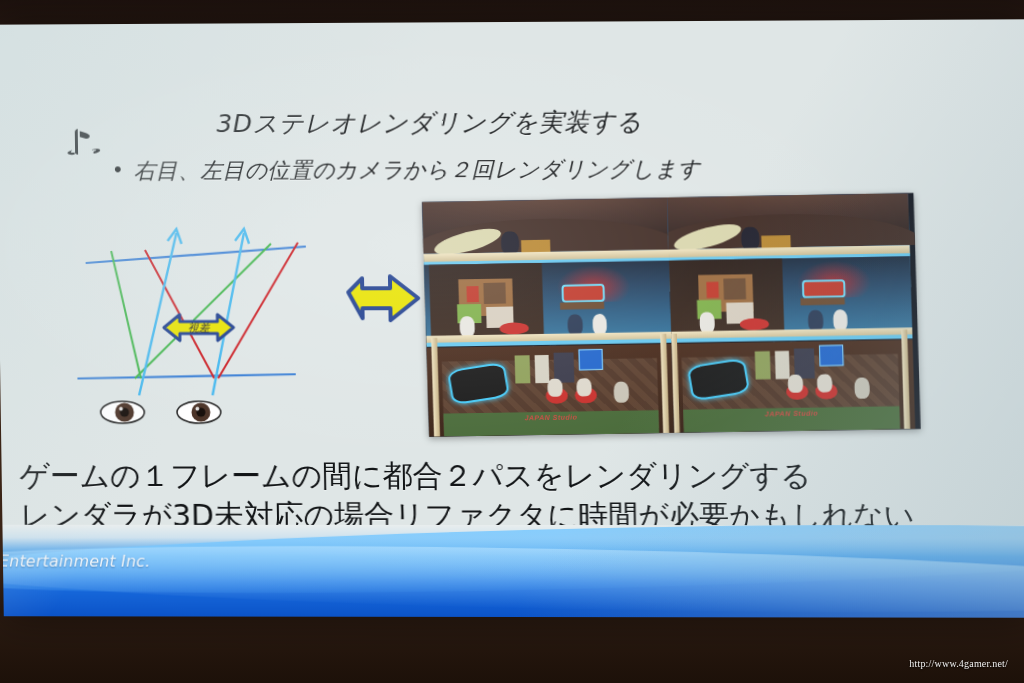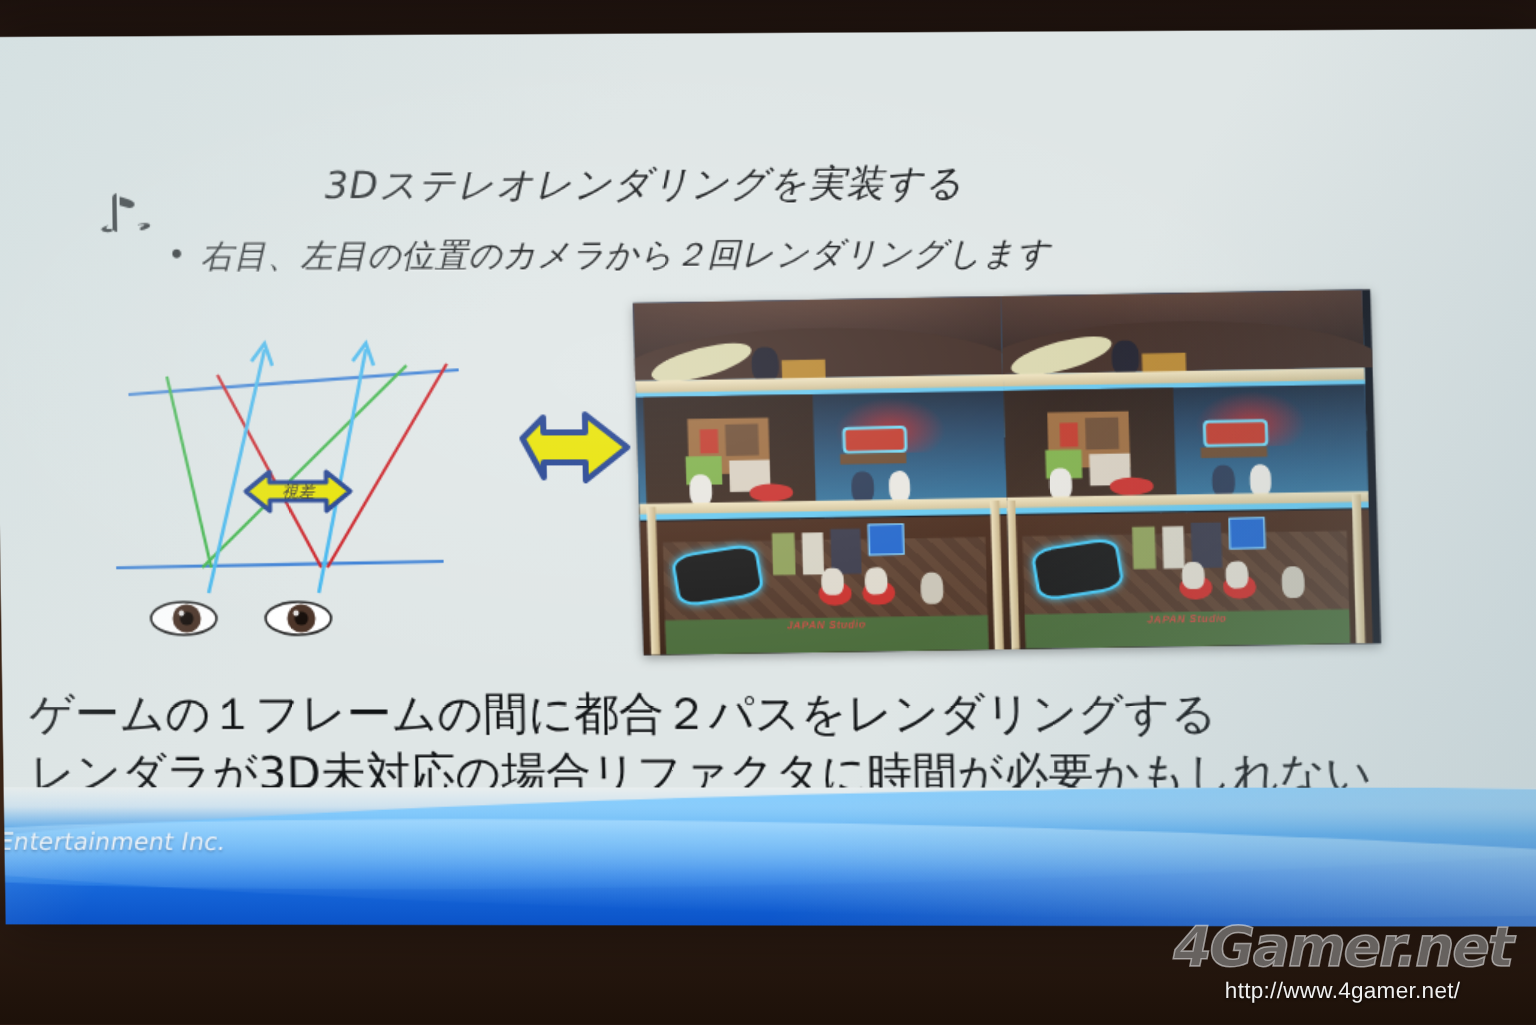--- a/index.html
+++ b/index.html
@@ -155,22 +155,22 @@
   
   .wm{position:absolute;right:16px;bottom:14px;text-align:center;z-index:60;}
   .wm-logo{
     font-size:37px;font-weight:bold;font-style:italic;
     font-family:"DejaVu Sans",sans-serif;letter-spacing:-1.5px;
     color:rgba(120,118,116,.80);
     -webkit-text-stroke:1px rgba(235,235,235,.55);
     line-height:36px;
   }
   .wm-url{
-    margin-top:2px;font-size:15px;color:#f0f0f0;
-    font-family:Liberation Sans, sans-serif;letter-spacing:.2px;
+    margin-top:2px;font-size:10px;color:#f0f0f0;
+    font-family:Liberation Serif, serif;letter-spacing:.2px;
     text-shadow:0 1px 2px rgba(0,0,0,.8);
   }
 </style>
 </head>
 <body>
 
 <div class="room">
   <div class="room-band"></div>
   <div class="room-floor"></div>
 </div>
@@ -347,15 +347,14 @@
       <div class="wave wave1"></div>
       <div class="wave wave2"></div>
     </div>
     <div class="footer-text">Entertainment Inc.</div>
 
   </div>
  </div>
 </div>
 
 <div class="wm">
-  <div class="wm-logo">4Gamer.net</div>
   <div class="wm-url">http://www.4gamer.net/</div>
 </div>
 
 </body></html>

